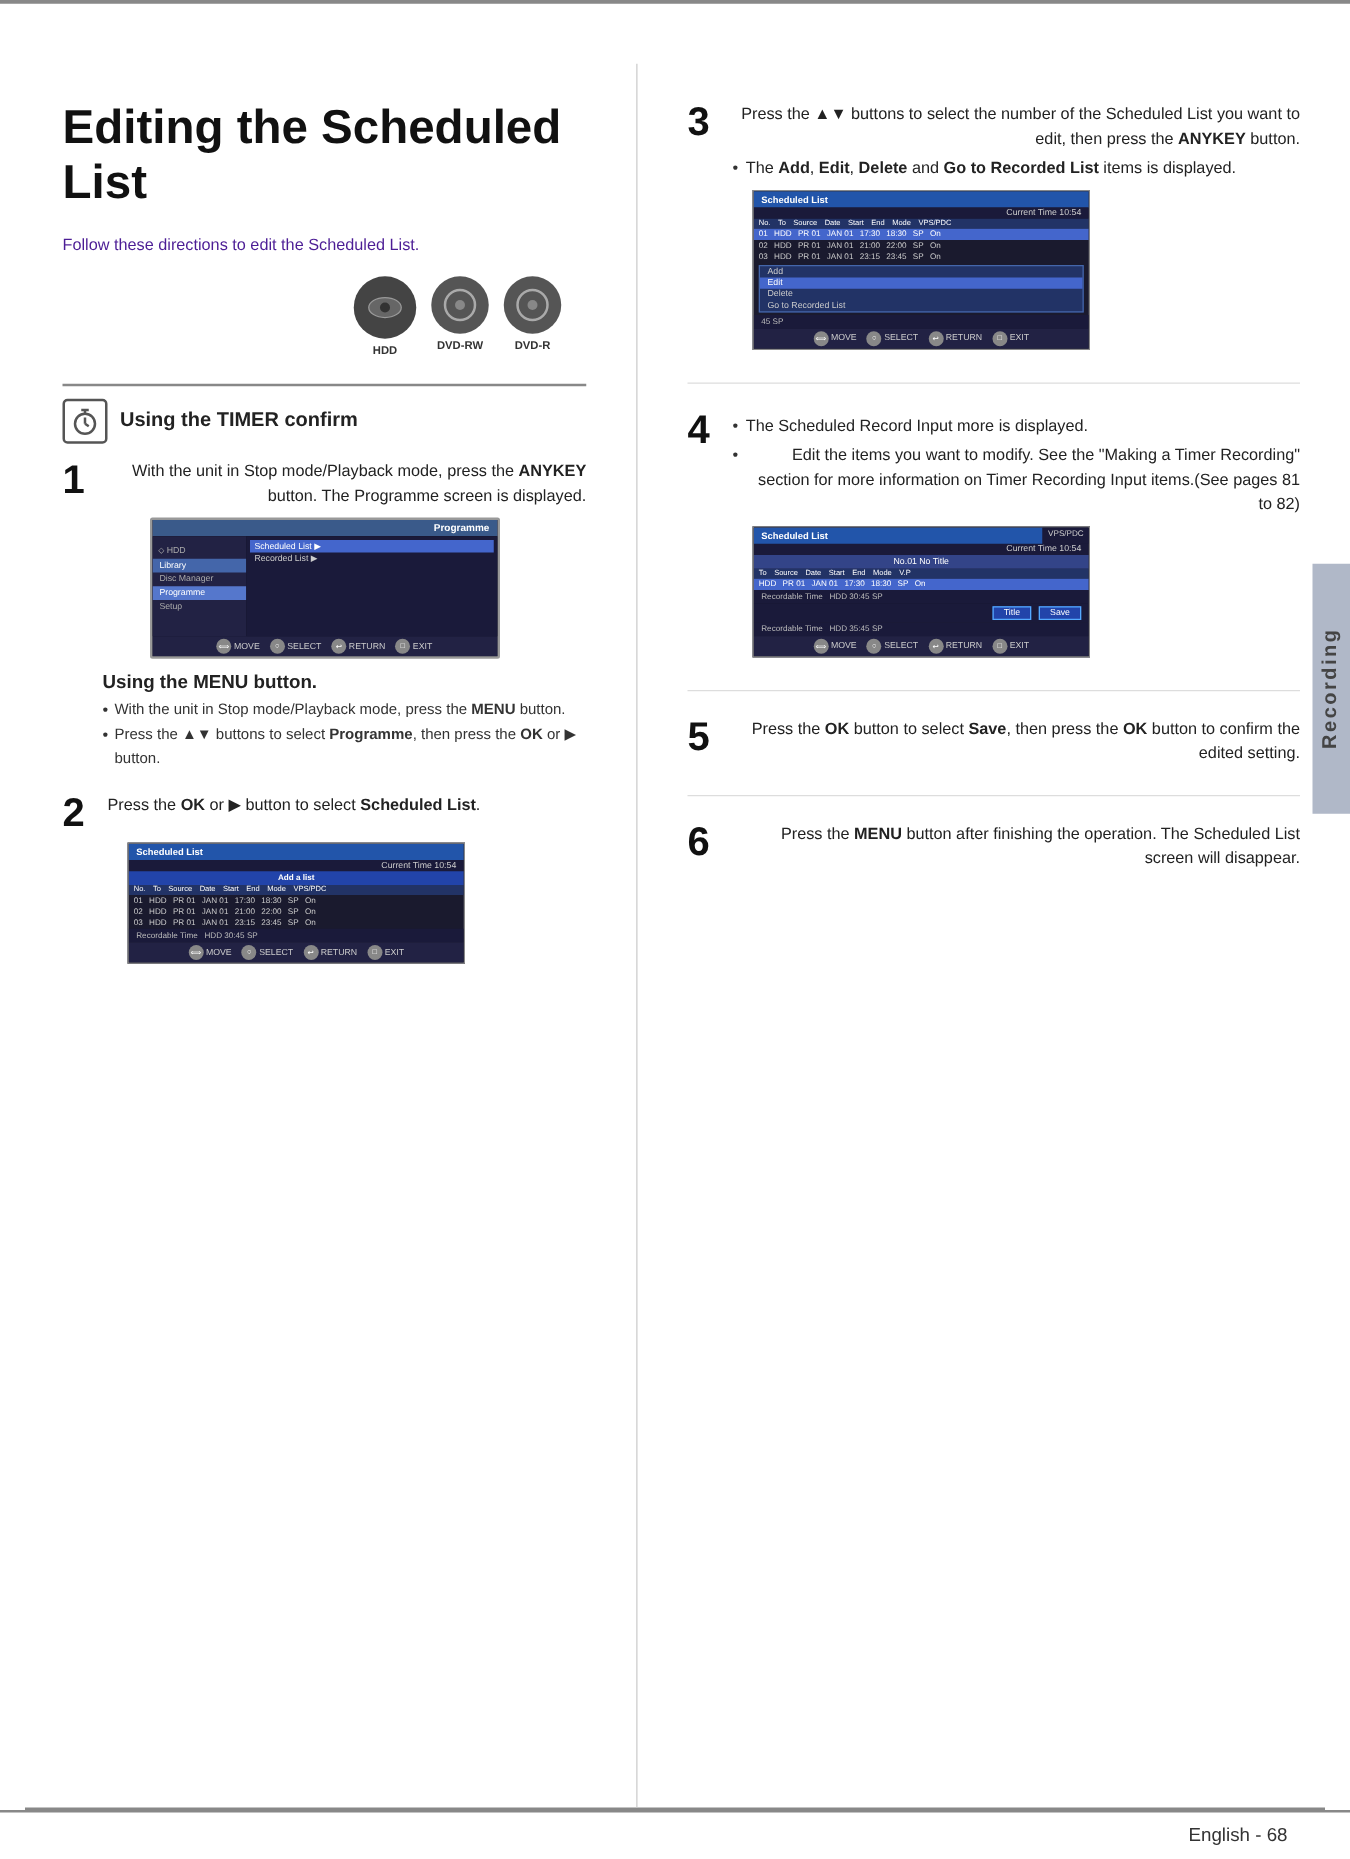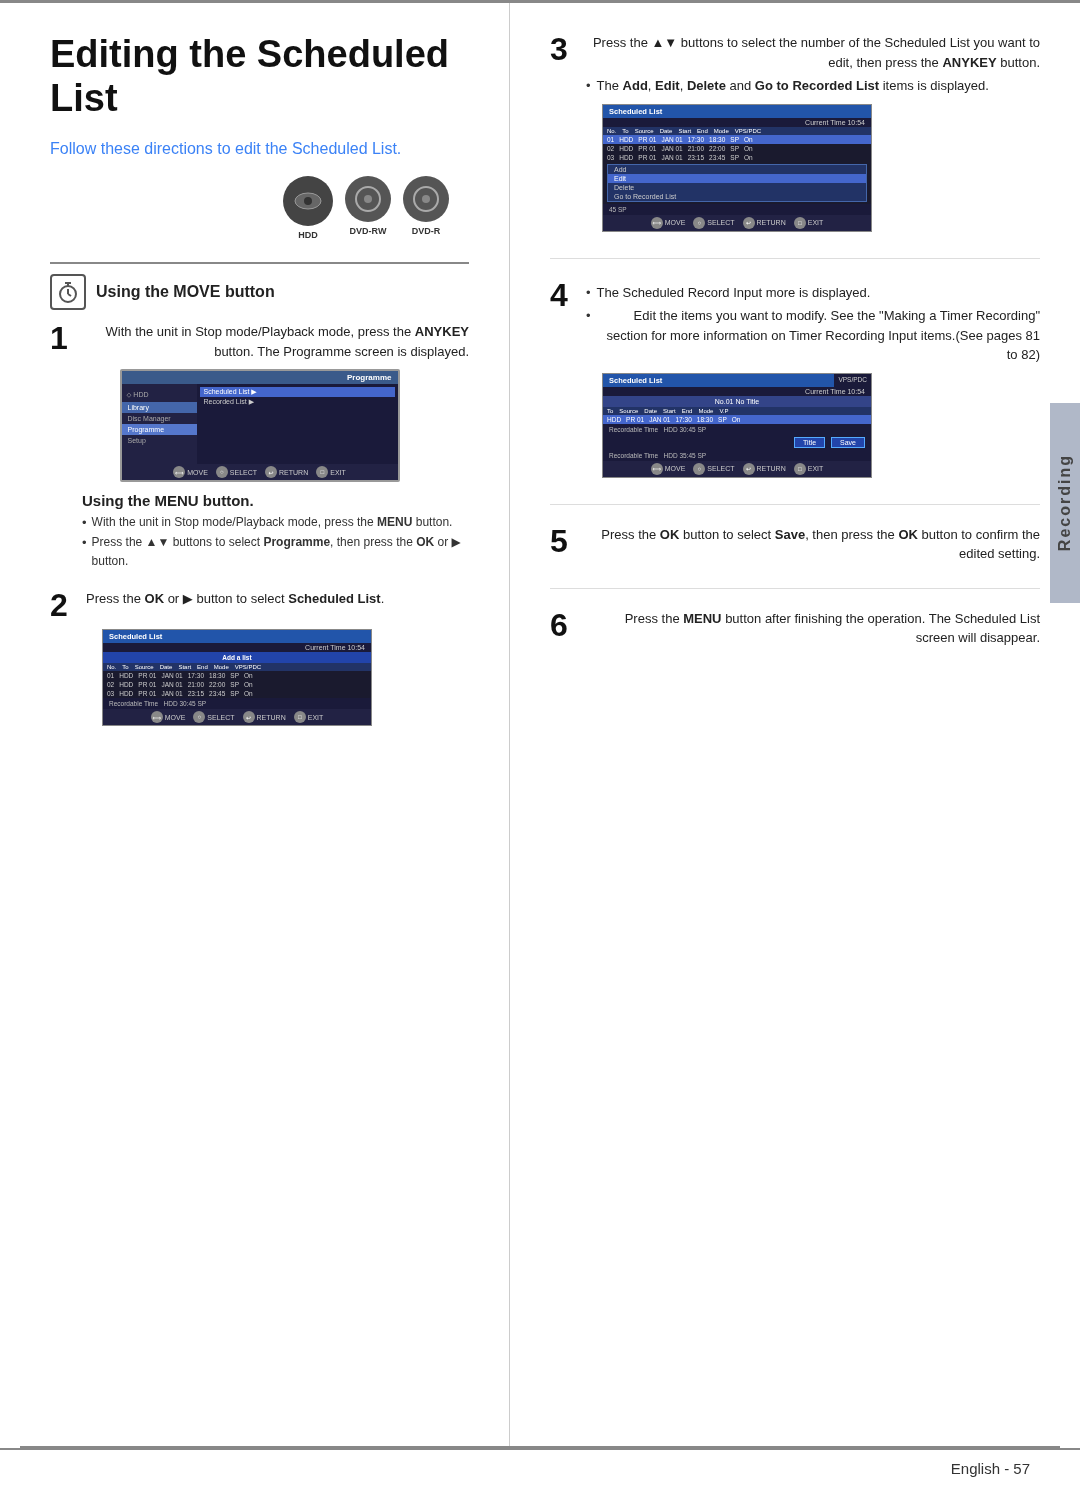--- a/index.html
+++ b/index.html
@@ -44,22 +44,22 @@
 
     .page-title {
       font-size: 38px;
       font-weight: bold;
       line-height: 1.15;
       margin-bottom: 20px;
       color: #111;
     }
 
     .intro-text {
-      font-size: 16px;
-      color: #3b82f6;
+      font-size: 13px;
+      color: #4c1d95;
       margin-bottom: 18px;
     }
 
     
     .icons-row {
       display: flex;
       gap: 12px;
       margin-bottom: 22px;
       justify-content: flex-end;
       padding-right: 20px;
@@ -391,21 +391,21 @@
       justify-content: center;
       height: 200px;
     }
   </style>
 </head>
 <body>
 
 <div class="page-container">
   <div class="top-border"></div>
 
-  <div class="main-content" style="position:relative;">
+  <div class="main-content" style="position:relative;margin-top:48px;">
 
     <div class="left-col">
 
       <h1 class="page-title">Editing the Scheduled List</h1>
 
       <p class="intro-text">Follow these directions to edit the Scheduled List.</p>
 
       <div class="icons-row">
         <div class="icon-box">
           <div class="icon-circle" style="background:#444; width:50px; height:50px; font-size:8px;">
@@ -440,21 +440,21 @@
         <div class="timer-header">
           <div class="timer-icon">
             <svg width="22" height="22" viewBox="0 0 22 22">
                 <circle cx="11" cy="13" r="8" fill="none" stroke="#555" stroke-width="2"></circle>
                 <line x1="11" y1="5" x2="11" y2="2" stroke="#555" stroke-width="2"></line>
                 <line x1="8" y1="2" x2="14" y2="2" stroke="#555" stroke-width="2"></line>
                 <line x1="11" y1="13" x2="11" y2="8" stroke="#555" stroke-width="2"></line>
                 <line x1="11" y1="13" x2="14" y2="15" stroke="#555" stroke-width="2"></line>
               </svg>
           </div>
-          <span class="timer-title">Using the MOVE button</span>
+          <span class="timer-title">Using the TIMER confirm</span>
         </div>
 
         <div class="step">
           <div class="step-header">
             <span class="step-num-large">1</span>
             <span class="step-text">With the unit in Stop mode/Playback mode, press the <b>ANYKEY</b> button. The Programme screen is displayed.</span>
           </div>
 
           <div class="tv-screen">
             <div class="tv-title-bar">Programme</div>
@@ -711,16 +711,16 @@
     </div>
 
     <div class="recording-label-container">
       <span class="recording-text">Recording</span>
     </div>
 
   </div>
 
   <div style="height:2px; background:#888; margin: 0 20px;"></div>
   <div class="bottom-bar">
-    <span class="page-number">English - 57</span>
+    <span class="page-number">English - 68</span>
   </div>
 
 </div>
 
 </body></html>

